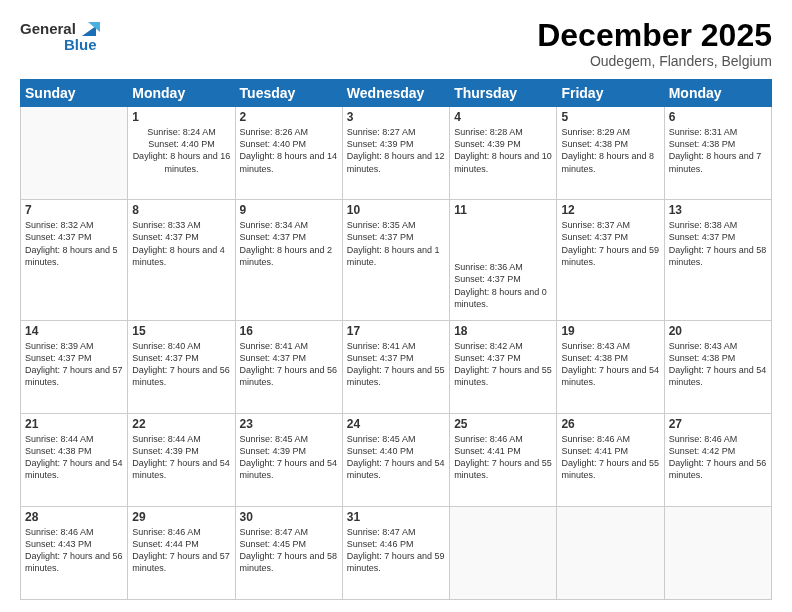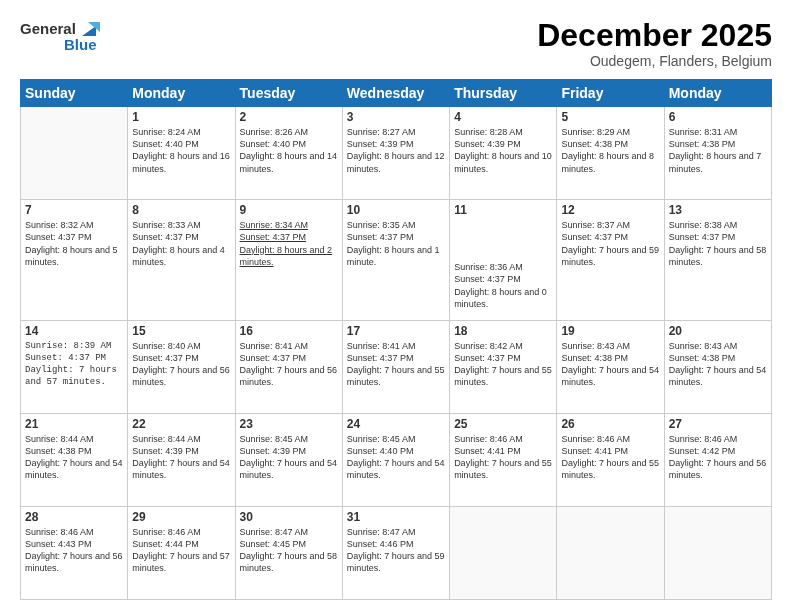--- a/index.html
+++ b/index.html
@@ -129,21 +129,21 @@
         <th>Thursday</th>
         <th>Friday</th>
         <th>Monday</th>
       </tr>
     </thead>
     <tbody id="calendar-body">
     <tr class="week-row">
           <td class="empty-cell"></td>
           <td>
             <span class="day-num">1</span>
-            <div class="cell-text" style="white-space: pre-line;">Sunrise: 8:24 AM
+            <div class="cell-text" style="white-space: pre-line; text-align: center;">Sunrise: 8:24 AM
 Sunset: 4:40 PM
 Daylight: 8 hours and 16 minutes.</div>
           </td>
           <td>
             <span class="day-num">2</span>
             <div class="cell-text" style="white-space: pre-line;">Sunrise: 8:26 AM
 Sunset: 4:40 PM
 Daylight: 8 hours and 14 minutes.</div>
           </td>
           <td>
@@ -179,21 +179,21 @@
 Daylight: 8 hours and 5 minutes.</div>
           </td>
           <td>
             <span class="day-num">8</span>
             <div class="cell-text" style="white-space: pre-line;">Sunrise: 8:33 AM
 Sunset: 4:37 PM
 Daylight: 8 hours and 4 minutes.</div>
           </td>
           <td>
             <span class="day-num">9</span>
-            <div class="cell-text" style="white-space: pre-line; text-decoration: underline;">Sunrise: 8:34 AM
+            <div class="cell-text" style="white-space: pre-line;">Sunrise: 8:34 AM
 Sunset: 4:37 PM
 Daylight: 8 hours and 2 minutes.</div>
           </td>
           <td>
             <span class="day-num">10</span>
             <div class="cell-text" style="white-space: pre-line;">Sunrise: 8:35 AM
 Sunset: 4:37 PM
 Daylight: 8 hours and 1 minute.</div>
           </td>
           <td>
@@ -211,21 +211,21 @@
           <td>
             <span class="day-num">13</span>
             <div class="cell-text" style="white-space: pre-line;">Sunrise: 8:38 AM
 Sunset: 4:37 PM
 Daylight: 7 hours and 58 minutes.</div>
           </td>
         </tr>
         <tr class="week-row">
           <td>
             <span class="day-num">14</span>
-            <div class="cell-text" style="white-space: pre-line; font-family: Liberation Mono, monospace;">Sunrise: 8:39 AM
+            <div class="cell-text" style="white-space: pre-line;">Sunrise: 8:39 AM
 Sunset: 4:37 PM
 Daylight: 7 hours and 57 minutes.</div>
           </td>
           <td>
             <span class="day-num">15</span>
             <div class="cell-text" style="white-space: pre-line;">Sunrise: 8:40 AM
 Sunset: 4:37 PM
 Daylight: 7 hours and 56 minutes.</div>
           </td>
           <td>

